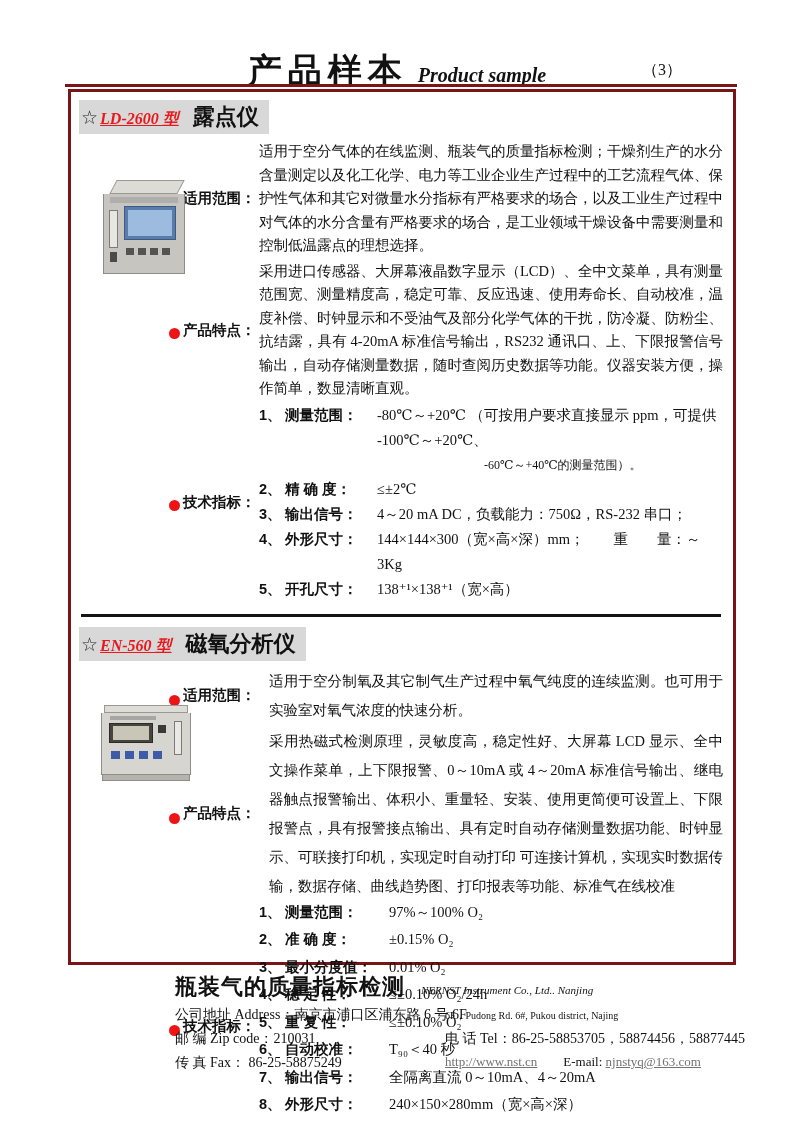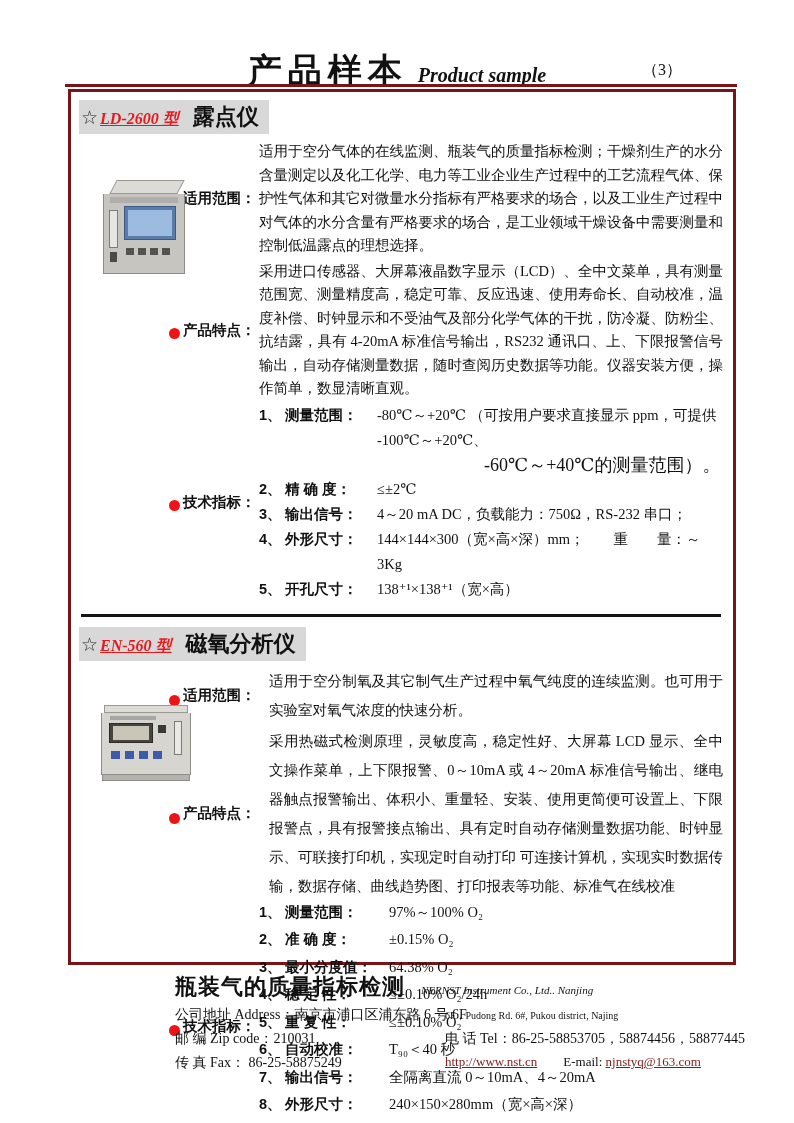--- a/index.html
+++ b/index.html
@@ -74,34 +74,34 @@
   .spec-list { flex:1; }
   .spec-row { display:flex; font-size:14.5px; line-height:24px; color:#111; }
   .sec-ld .spec-row { line-height:25px; }
   .sec-en .spec-row { line-height:19px; margin-bottom:8.5px; }
   .spec-num { flex:0 0 26px; font-weight:bold;
               font-family:"Liberation Sans","DejaVu Sans",sans-serif; }
   .spec-name { flex:0 0 92px; font-weight:bold;
                font-family:"Liberation Sans","DejaVu Sans",sans-serif; }
   .sec-en .spec-name { flex-basis:104px; }
   .spec-val { flex:1; }
-  .spec-cont { font-size:18px; line-height:24px; padding-left:225px; color:#111; }
+  .spec-cont { font-size:12px; line-height:24px; padding-left:225px; color:#111; }
 
   .divider { height:3px; background:#141414; margin:12px 2px 10px 2px; }
 
   
   .doc-footer { position:absolute; top:972px; left:175px; width:560px; }
   .company-row { white-space:nowrap; margin-bottom:4px; }
   .company-cn { font-size:22px; font-weight:bold; letter-spacing:1px; color:#111;
                 font-family:"Liberation Sans","DejaVu Sans",sans-serif; }
   .company-en { font-size:11px; font-style:italic; color:#111; margin-left:16px; }
   .foot-grid { display:grid; grid-template-columns:262px 1fr; column-gap:8px; row-gap:6px; font-size:14px; color:#111; }
   .foot-cell { white-space:nowrap; }
   .foot-en-addr { font-size:10px; padding-top:3px; }
-  .lnk { color:#7f1d1d; text-decoration:underline; cursor:pointer; }
+  .lnk { color:#737373; text-decoration:underline; cursor:pointer; }
   .email-cell .email-label { color:#111; margin-left:26px; }
   .fl-sm { font-size:13px; }
 </style>
 </head>
 <body>
 
 <div class="doc-header">
   <div class="title-wrap">
     <span class="title-cn">产品样本</span><span class="title-en">Product sample</span>
   </div>
@@ -230,21 +230,21 @@
               <span class="spec-val">97%～100%  O₂</span>
             </div>
             <div class="spec-row">
               <span class="spec-num">2、</span>
               <span class="spec-name">准 确 度：</span>
               <span class="spec-val">±0.15% O₂</span>
             </div>
             <div class="spec-row">
               <span class="spec-num">3、</span>
               <span class="spec-name">最小分度值：</span>
-              <span class="spec-val">64.38% O₂</span>
+              <span class="spec-val">0.01% O₂</span>
             </div>
             <div class="spec-row">
               <span class="spec-num">4、</span>
               <span class="spec-name">稳 定 性：</span>
               <span class="spec-val">≤±0.10% O₂/24h</span>
             </div>
             <div class="spec-row">
               <span class="spec-num">5、</span>
               <span class="spec-name">重 复 性：</span>
               <span class="spec-val">≤±0.10% O₂</span>

